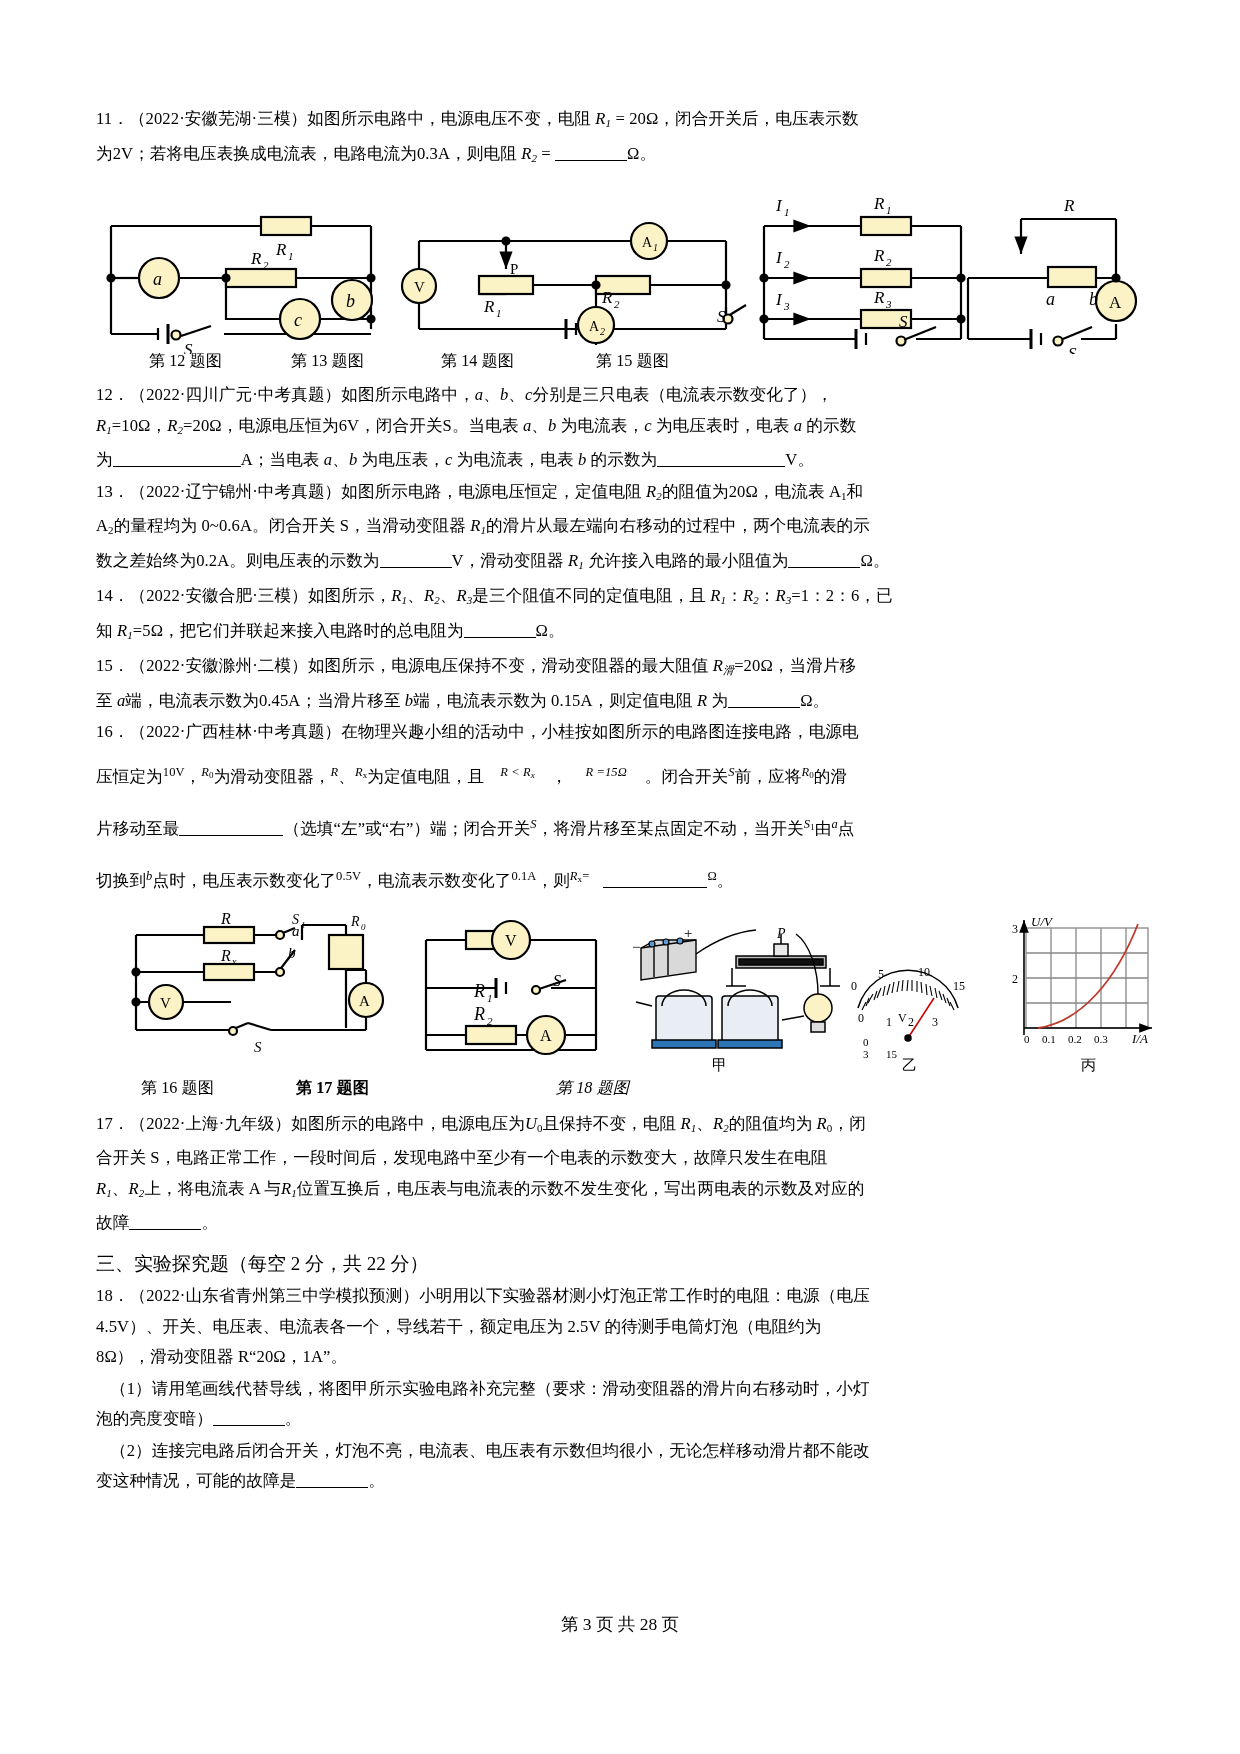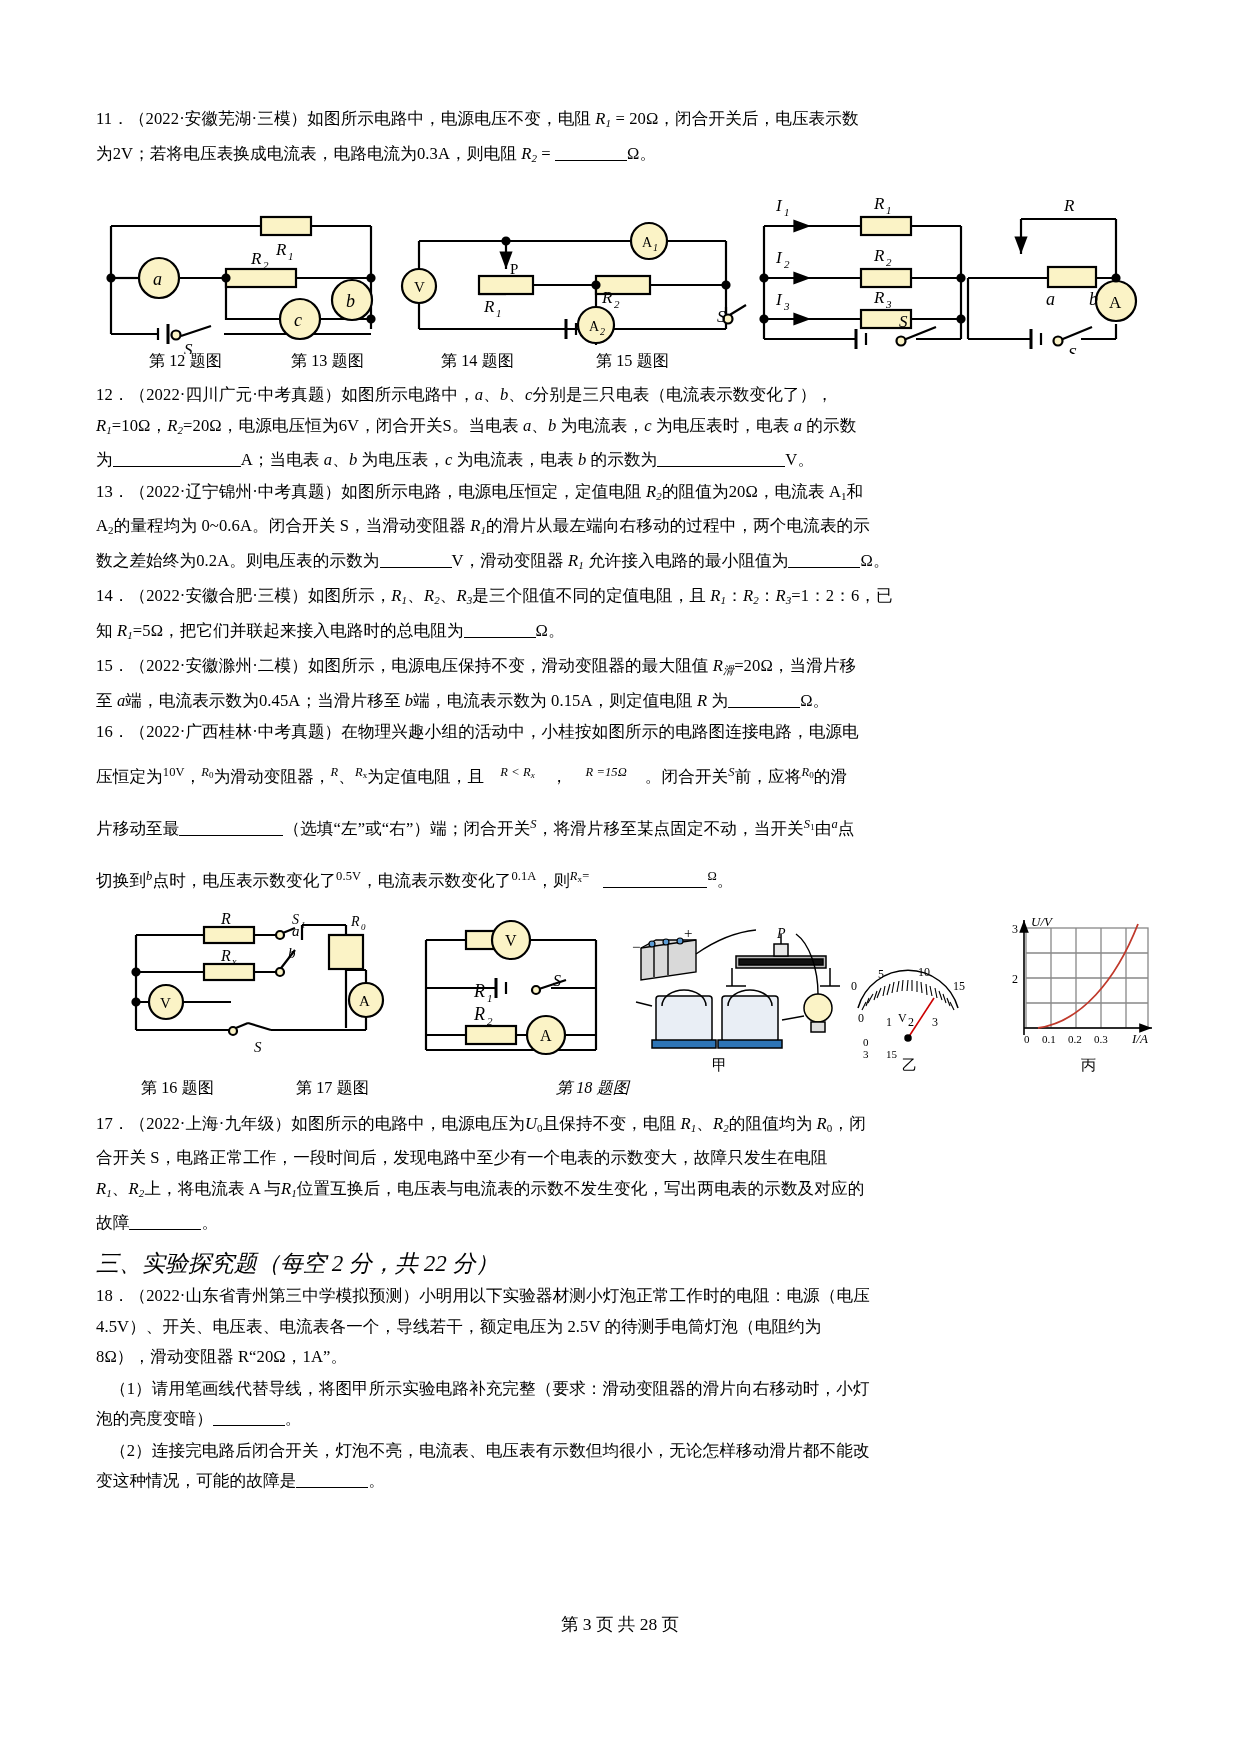--- a/index.html
+++ b/index.html
@@ -19,21 +19,21 @@
     font-size:16.6px;line-height:30.5px;text-align:justify;
     margin:0 0 1px 0;letter-spacing:.1px;
   }
   .q.tall{line-height:47px;}
   i,.it{font-style:italic;font-family:"Liberation Serif",serif;}
   .sub{font-size:11px;vertical-align:-3px;font-style:italic;}
   .sup{font-size:12.5px;vertical-align:6px;}
   .blank{display:inline-block;border-bottom:1px solid #000;vertical-align:-2px;}.b-m{width:72px;}.b-l{width:104px;}.b-xl{width:128px;}
   .figrow{position:relative;}
   svg{display:block;}
-  .sec{font-size:23px;line-height:30.5px;margin:10px 0 2px 0;font-style:italic;}
+  .sec{font-size:19px;line-height:30.5px;margin:10px 0 2px 0;}
   .footer{
     position:absolute;left:0;top:1612px;width:1240px;text-align:center;
     font-size:17.5px;font-family:"Liberation Serif",serif;
   }
   .captions{position:relative;height:26px;}
   .captions span{position:absolute;font-size:16.2px;}
 </style>
 </head>
 <body>
 
@@ -387,21 +387,21 @@
         <text x="928" y="133" font-size="11" font-style="normal">0</text>
         <text x="946" y="133" font-size="11" font-style="normal">0.1</text>
         <text x="972" y="133" font-size="11" font-style="normal">0.2</text>
         <text x="998" y="133" font-size="11" font-style="normal">0.3</text>
       </g>
     </svg>
   </div>
 
   <div class="captions" style="margin-top:2px;height:30px;">
     <span style="left:45px;">第 16 题图</span>
-    <span style="left:200px;">第 17 题图</span>
+    <span style="left:200px;font-weight:bold;">第 17 题图</span>
     <span style="left:460px;font-style:italic;">第 18 题图</span>
   </div>
 
   <p class="q" style="margin-top:2px;">
     <span>17．</span><span>（2022·上海·九年级）</span><span>如图所示的电路中，电源电压为</span><i>U</i><span class="sub" style="font-style:normal;">0</span><span>且保持不变，电阻 </span><i>R</i><span class="sub">1</span><span>、</span><i>R</i><span class="sub">2</span><span>的阻值均为 </span><i>R</i><span class="sub" style="font-style:normal;">0</span><span>，闭</span><br>
     <span>合开关 S，电路正常工作，一段时间后，发现电路中至少有一个电表的示数变大，故障只发生在电阻</span><br>
     <i>R</i><span class="sub">1</span><span>、</span><i>R</i><span class="sub">2</span><span>上，将电流表 A 与</span><i>R</i><span class="sub">1</span><span>位置互换后，电压表与电流表的示数不发生变化，写出两电表的示数及对应的</span><br>
     <span>故障</span><span class="blank b-m"></span><span>。</span>
   </p>
 

